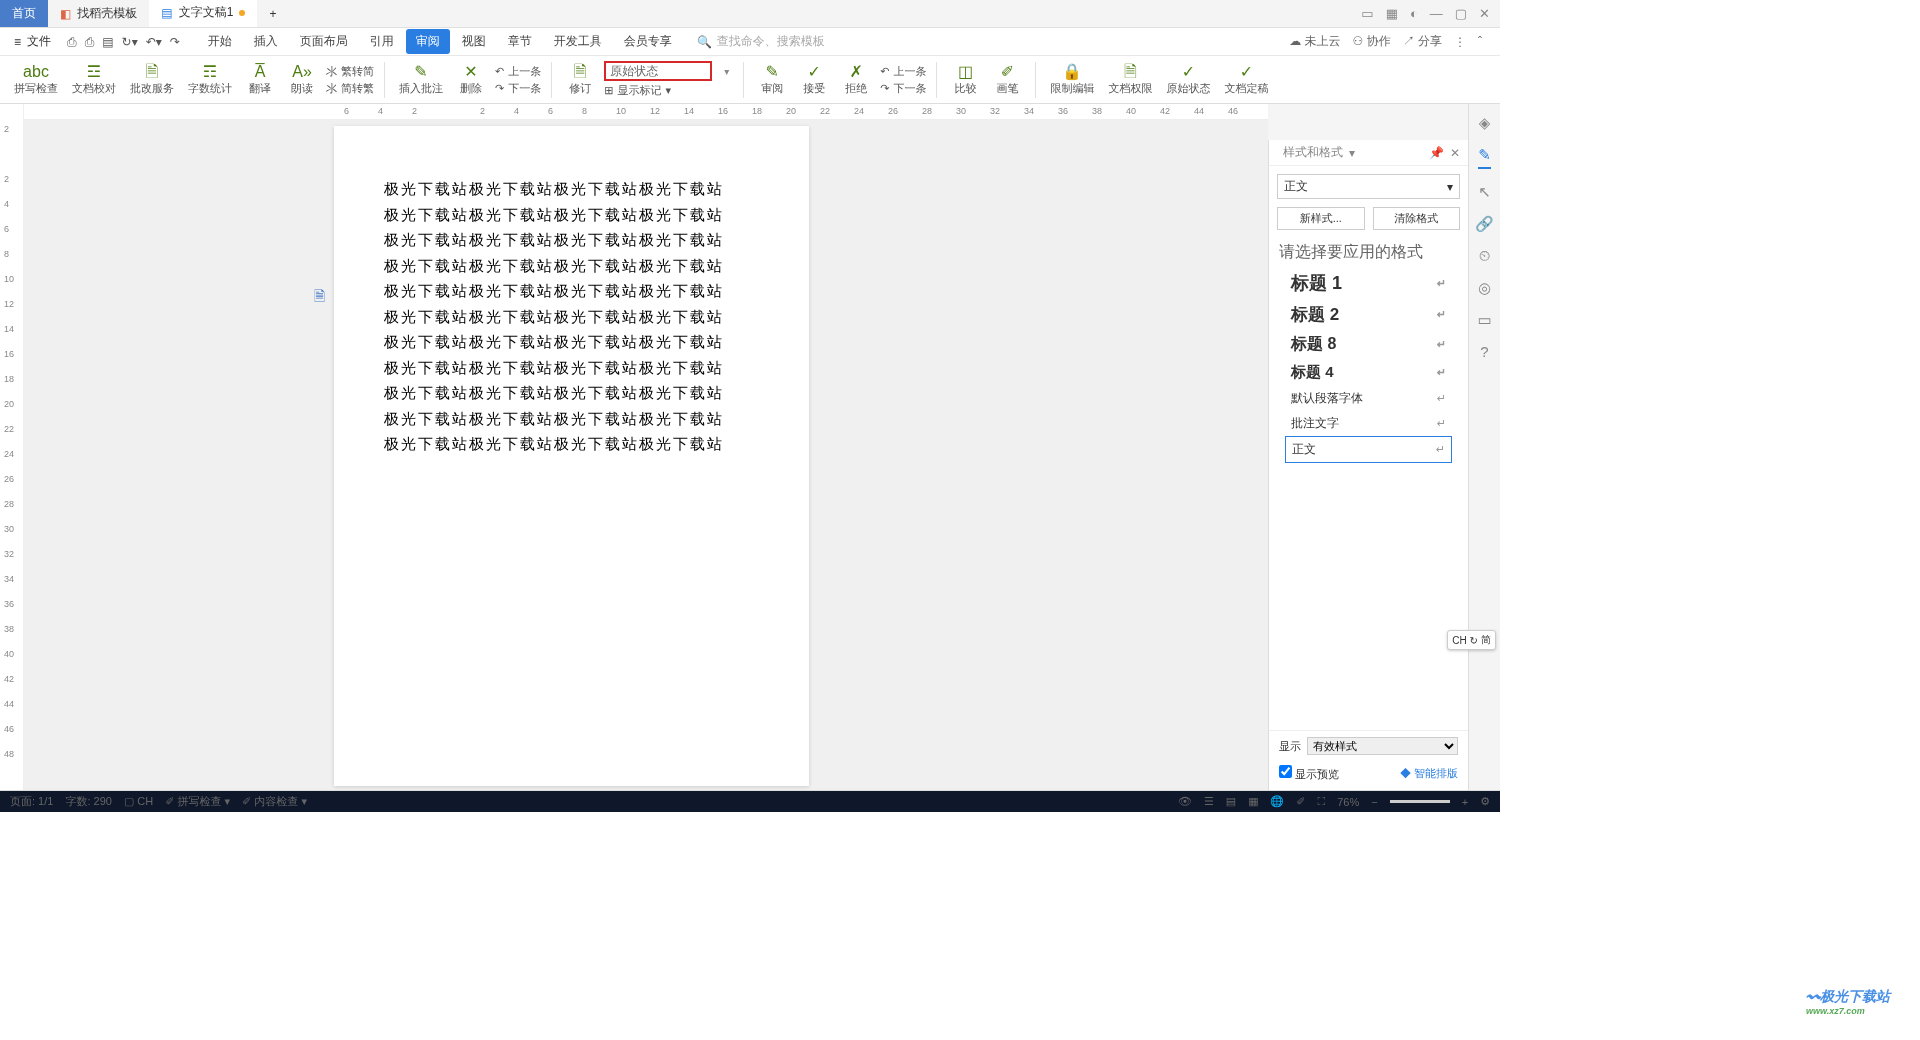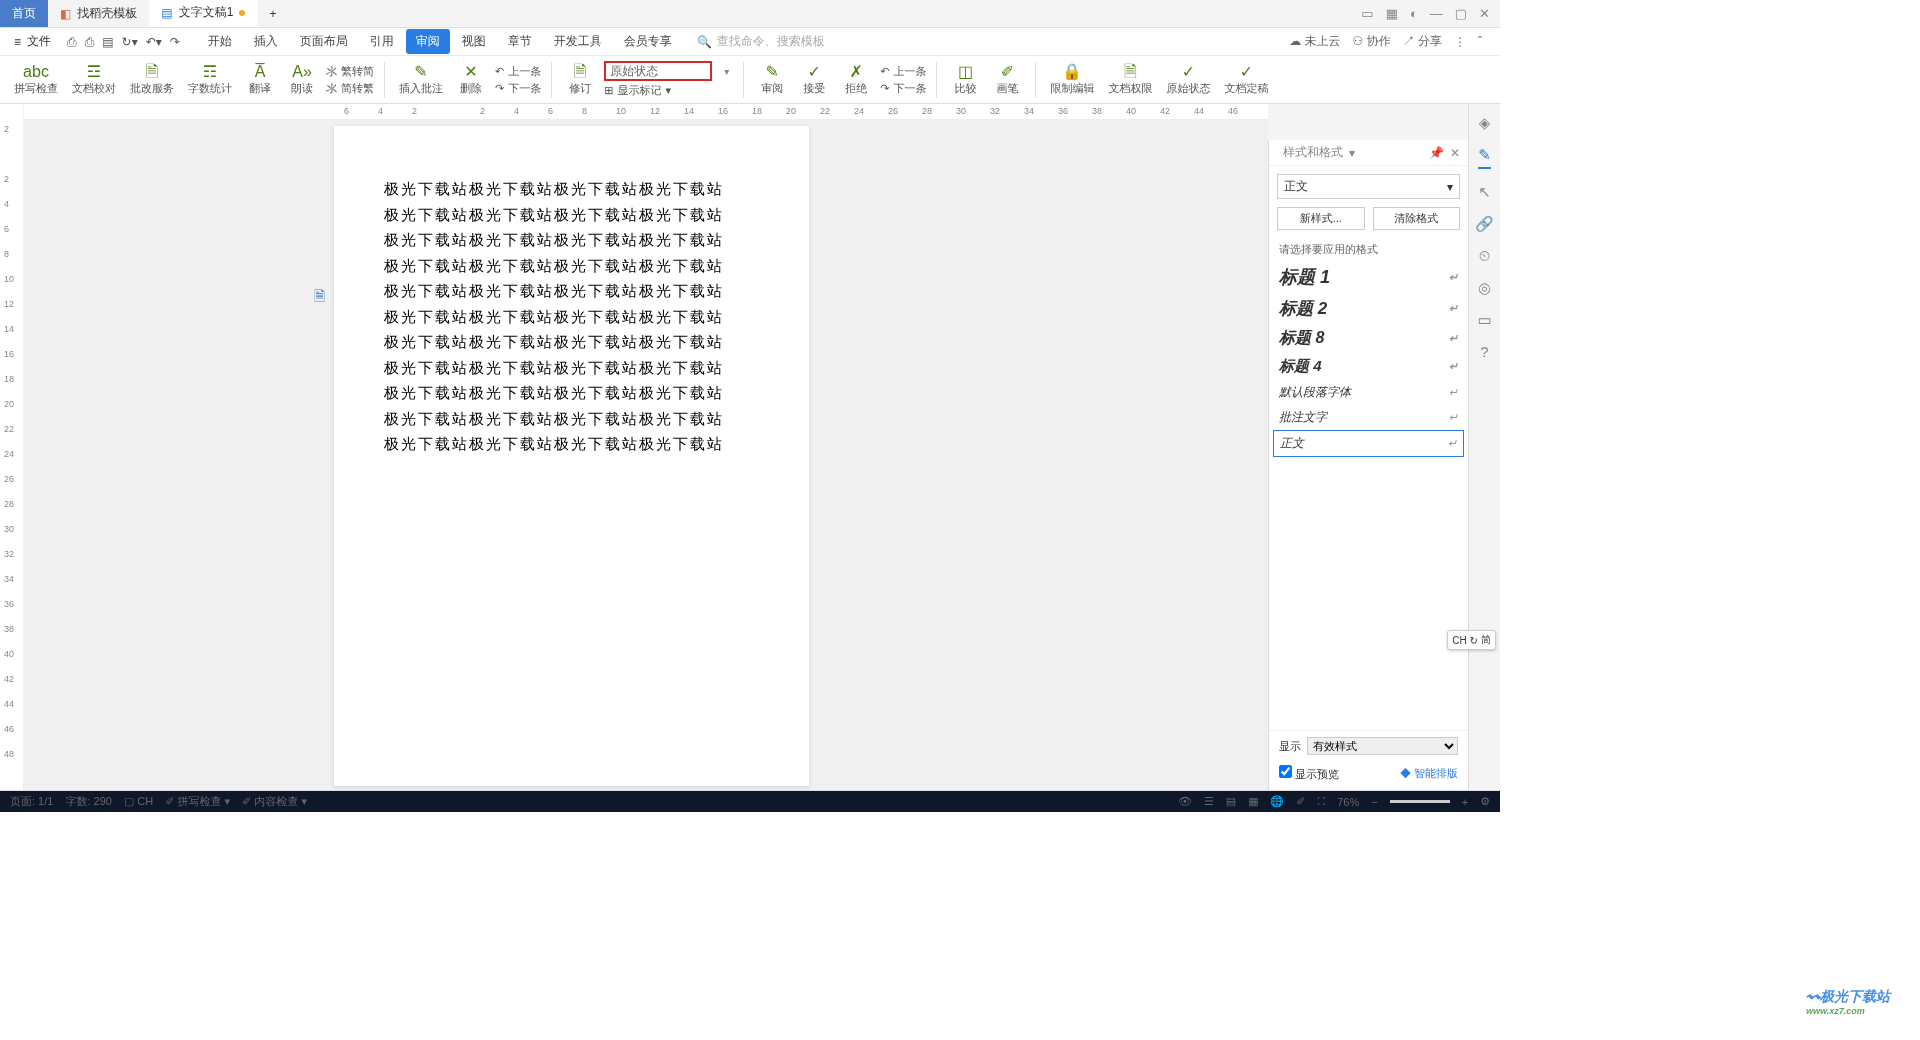--- a/index.html
+++ b/index.html
@@ -50,22 +50,22 @@
 .comment-icon { position: absolute; left: 290px; top: 182px; color: #4a7dc9; font-size: 14px; }
 
 
 .right-panel { width: 200px; background: #fff; border-left: 1px solid #ddd; display: flex; flex-direction: column; margin-top: 36px; }
 .rp-head { display: flex; align-items: center; padding: 4px 8px; font-size: 12px; border-bottom: 1px solid #eee; }
 .rp-head .sp { flex: 1; }
 .rp-head span { cursor: pointer; color: #888; margin-left: 6px; }
 .rp-select { margin: 8px; border: 1px solid #ccc; padding: 3px 6px; display: flex; align-items: center; justify-content: space-between; font-size: 12px; }
 .rp-btns { display: flex; gap: 8px; padding: 0 8px 8px; }
 .rp-btn { flex: 1; border: 1px solid #ccc; padding: 3px; text-align: center; font-size: 11px; cursor: pointer; }
-.rp-label { padding: 4px 10px; font-size: 11px; color: #666; }
-.style-list { padding: 0 4px; font-style: italic; }
+.rp-label { padding: 4px 10px; font-size: 16px; color: #666; }
+.style-list { padding: 0 16px; }
 .style-item { display: flex; align-items: center; justify-content: space-between; padding: 4px 6px; cursor: pointer; }
 .style-item.h { font-weight: bold; }
 .style-item.h1 { font-size: 18px; }
 .style-item.h2 { font-size: 17px; }
 .style-item.h3 { font-size: 16px; }
 .style-item.h4 { font-size: 15px; }
 .style-item .ret { color: #999; font-size: 11px; }
 .style-item.selected { border: 1px solid #2a7de1; }
 .rp-bottom { margin-top: auto; padding: 6px 10px; border-top: 1px solid #eee; font-size: 11px; display: flex; align-items: center; gap: 6px; }
 .rp-bottom select { flex: 1; font-size: 11px; border: 1px solid #ccc; padding: 1px; }

